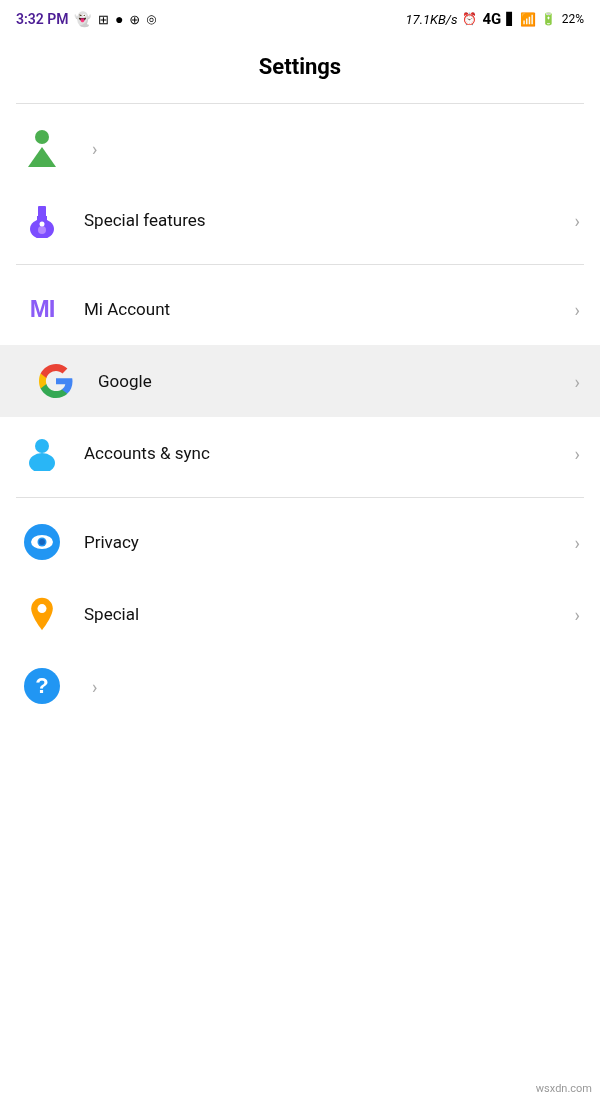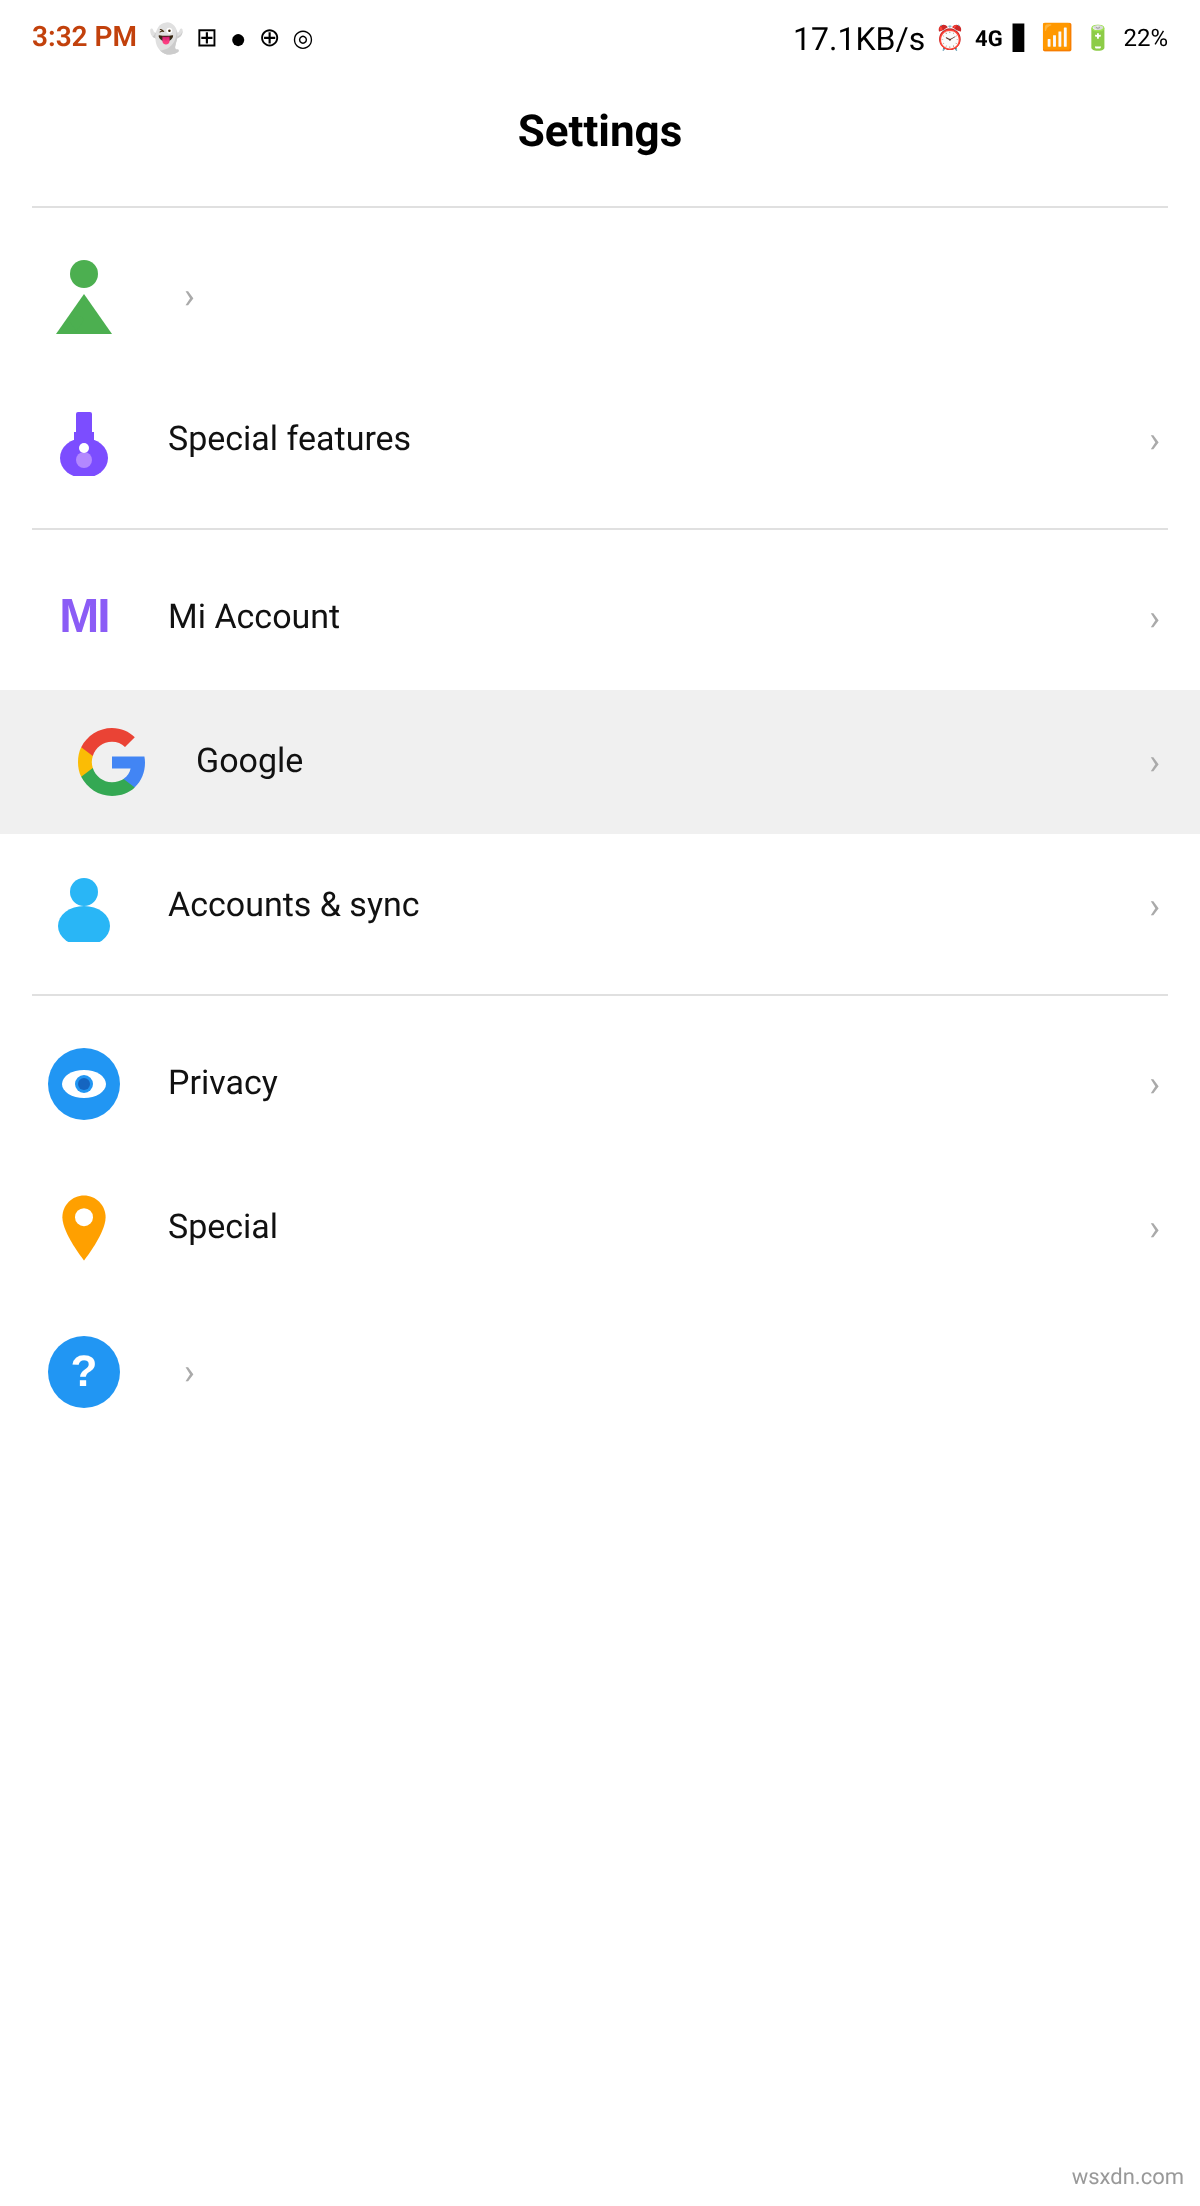--- a/index.html
+++ b/index.html
@@ -39,21 +39,21 @@
       display: flex;
       align-items: center;
       gap: 5px;
       font-size: 12px;
       color: #000;
     }
 
     .status-time {
       font-size: 14px;
       font-weight: 600;
-      color: #c2410c;
+      color: #4c1d95;
     }
 
     
     .page-title-container {
       padding: 18px 0 24px 0;
       text-align: center;
     }
 
     .page-title {
       font-size: 22px;
@@ -139,23 +139,23 @@
 
     <span style="font-size:13px;">⊞</span>
 
     <span style="font-size:14px;">●</span>
 
     <span style="font-size:13px;">⊕</span>
 
     <span style="font-size:12px;">◎</span>
   </div>
   <div class="status-right">
-    <span style="font-size:16px;">17.1KB/s</span>
+    <span style="font-size:13px;font-style:italic;">17.1KB/s</span>
     <span style="font-size:12px;">⏰</span>
-    <span style="font-size:11px; font-weight:700;">4G</span>
+    <span style="font-size:15px; font-weight:700;">4G</span>
     <span style="font-size:12px;">▋</span>
     <span style="font-size:13px;">📶</span>
     <span style="font-size:12px;">🔋</span>
     <span style="font-size:12px;">22%</span>
   </div>
 </div>
 
 <div class="page-title-container">
   <h1 class="page-title">Settings</h1>
 </div>

